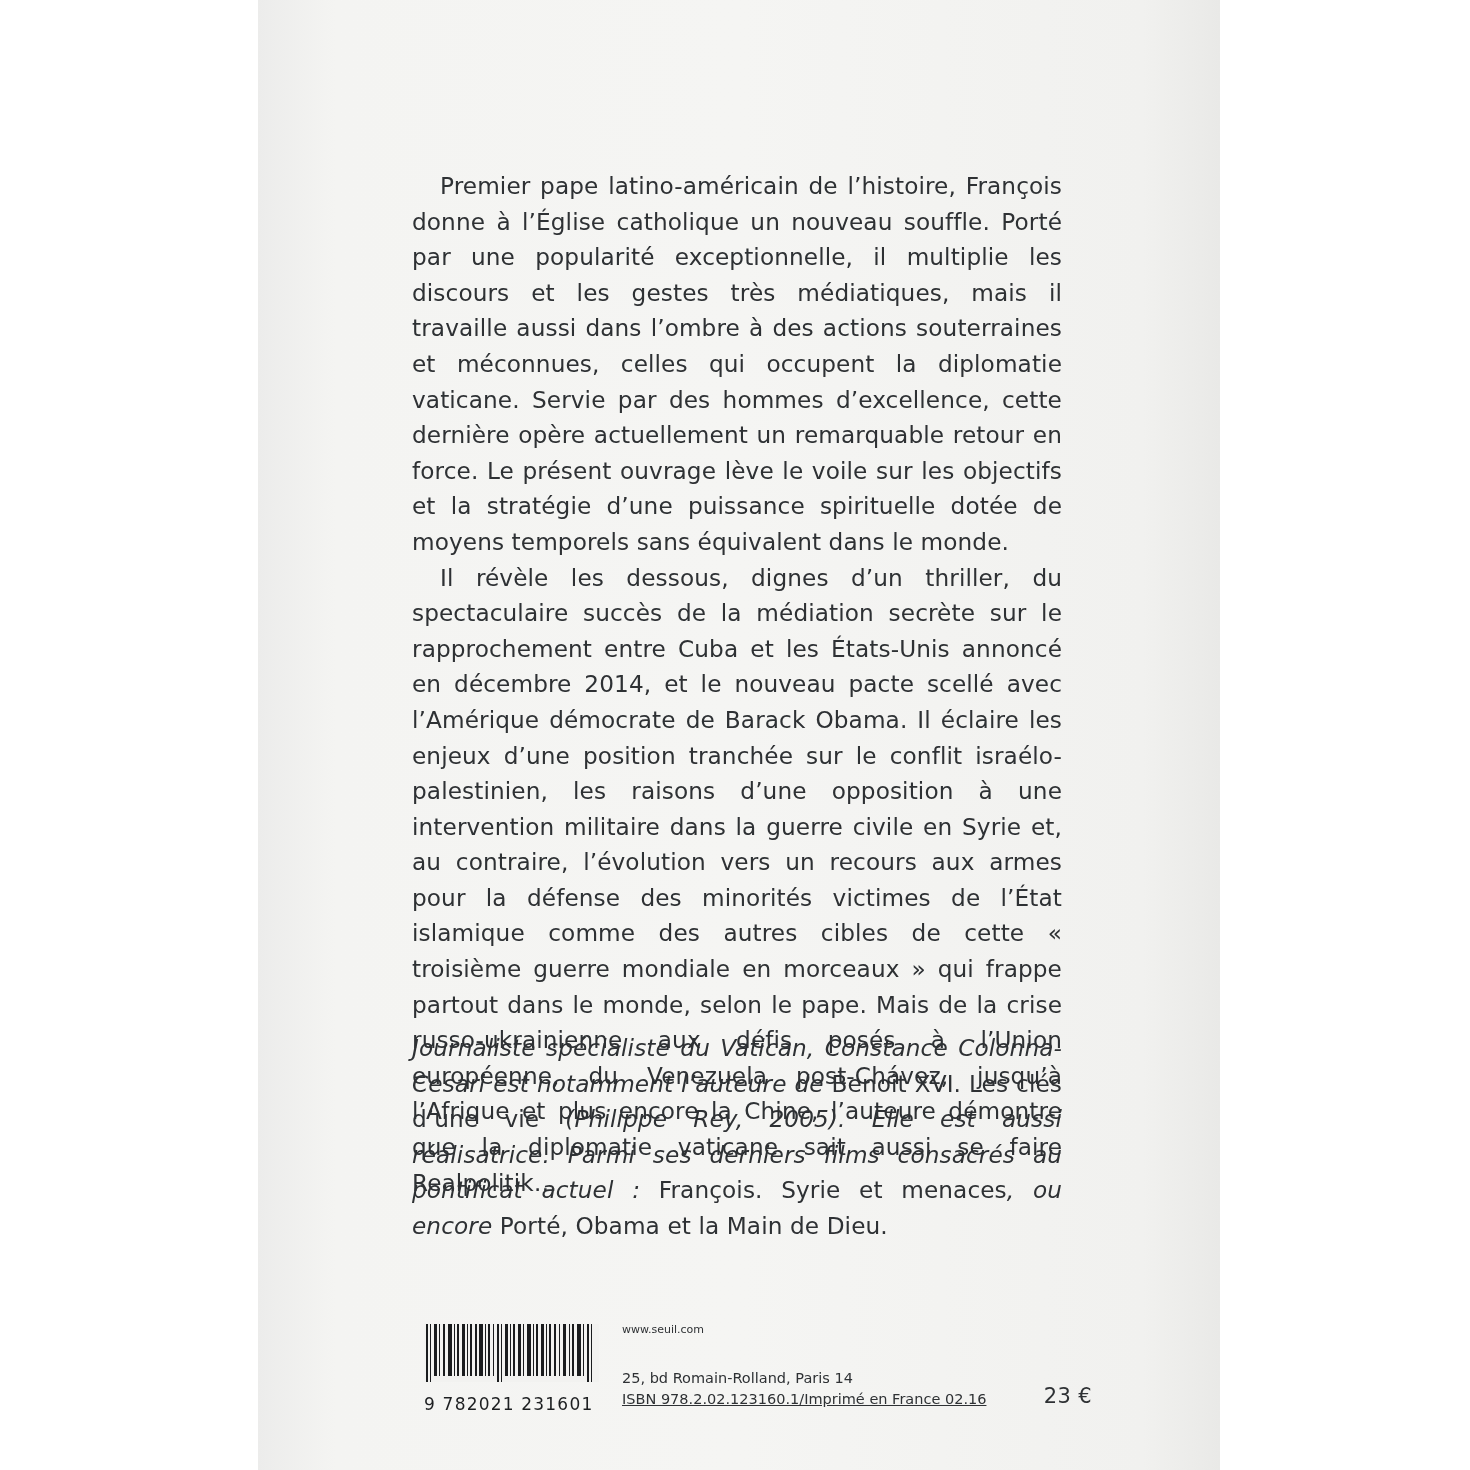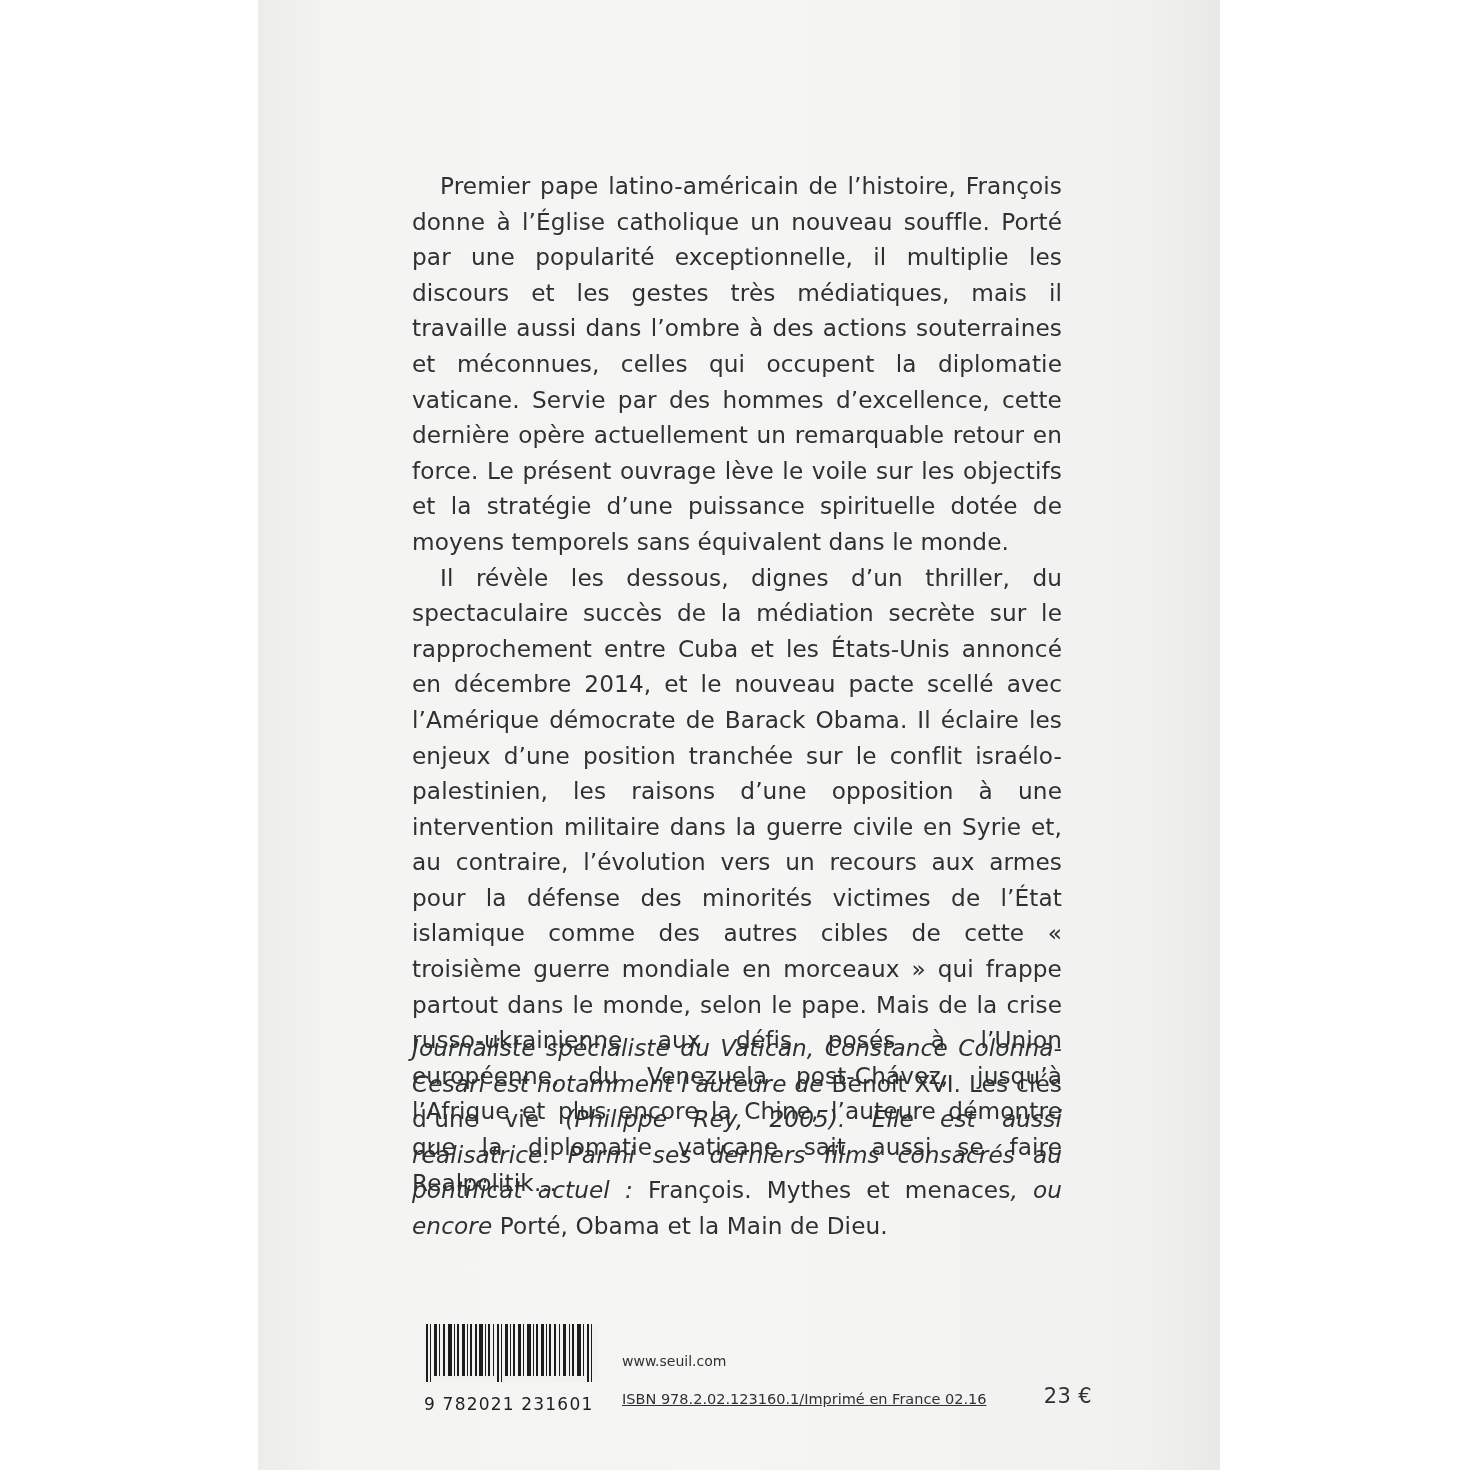--- a/index.html
+++ b/index.html
@@ -112,23 +112,23 @@
 
   .pub-block {
     position: absolute;
     left: 210px;
     bottom: 4px;
     width: 420px;
     color: #2e3134;
   }
 
   .pub-site {
-    font-size: 14px;
+    font-size: 11px;
     line-height: 20px;
-    margin-bottom: 18px;
+    margin-bottom: 28px;
   }
 
   .pub-addr {
     font-size: 14.5px;
     line-height: 21px;
   }
 
   .pub-isbn {
     font-size: 14.5px;
     line-height: 21px;
@@ -151,21 +151,21 @@
 
   <div class="cover">
     <div class="cover-inner">
 
       <div class="blurb">
         <p>Premier pape latino-américain de l’histoire, François donne à l’Église catholique un nouveau souffle. Porté par une popularité exceptionnelle, il multiplie les discours et les gestes très médiatiques, mais il travaille aussi dans l’ombre à des actions souterraines et méconnues, celles qui occupent la diplomatie vaticane. Servie par des hommes d’excellence, cette dernière opère actuellement un remarquable retour en force. Le présent ouvrage lève le voile sur les objectifs et la stratégie d’une puissance spirituelle dotée de moyens temporels sans équivalent dans le monde.</p>
         <p>Il révèle les dessous, dignes d’un thriller, du spectaculaire succès de la médiation secrète sur le rapprochement entre Cuba et les États-Unis annoncé en décembre 2014, et le nouveau pacte scellé avec l’Amérique démocrate de Barack Obama. Il éclaire les enjeux d’une position tranchée sur le conflit israélo-palestinien, les raisons d’une opposition à une intervention militaire dans la guerre civile en Syrie et, au contraire, l’évolution vers un recours aux armes pour la défense des minorités victimes de l’État islamique comme des autres cibles de cette « troisième guerre mondiale en morceaux » qui frappe partout dans le monde, selon le pape. Mais de la crise russo-ukrainienne aux défis posés à l’Union européenne, du Venezuela post-Chávez, jusqu’à l’Afrique et plus encore la Chine, l’auteure démontre que la diplomatie vaticane sait aussi se faire Realpolitik…</p>
       </div>
 
       <div class="bio">
-        <p><i>Journaliste spécialiste du Vatican, Constance Colonna-Cesari est notamment l’auteure de </i><span>Benoît XVI. Les clés d’une vie</span><i> (Philippe Rey, 2005). Elle est aussi réalisatrice. Parmi ses derniers films consacrés au pontificat actuel : </i><span>François. Mythes et menaces</span><i>, ou encore </i><span>Porté, Obama et la Main de Dieu.</span></p>
+        <p><i>Journaliste spécialiste du Vatican, Constance Colonna-Cesari est notamment l’auteure de </i><span>Benoît XVI. Les clés d’une vie</span><i> (Philippe Rey, 2005). Elle est aussi réalisatrice. Parmi ses derniers films consacrés au pontificat actuel : </i><span>François. Syrie et menaces</span><i>, ou encore </i><span>Porté, Obama et la Main de Dieu.</span></p>
       </div>
 
       <div class="footer">
 
         <div class="barcode-block">
           <svg class="barcode" viewBox="0 0 175 58" preserveAspectRatio="none">
             <rect x="0" y="0" width="175" height="58" fill="#f2f2f0"></rect>
             <g fill="#1a1c1e">
               <rect x="2" y="0" width="2" height="58"></rect>
               <rect x="6" y="0" width="1" height="58"></rect>
@@ -205,20 +205,21 @@
               <rect x="159" y="0" width="1" height="52"></rect>
               <rect x="163" y="0" width="2" height="58"></rect>
               <rect x="167" y="0" width="1" height="58"></rect>
             </g>
           </svg>
           <div class="barcode-number">9 782021 231601</div>
         </div>
 
         <div class="pub-block">
           <div class="pub-site">www.seuil.com</div>
+          <div class="pub-addr">25, bd Romain-Rolland, Paris 14</div>
           <div class="pub-isbn">ISBN 978.2.02.123160.1/Imprimé en France 02.16</div>
         </div>
 
         <div class="price">23 €</div>
 
       </div>
 
     </div>
   </div>
 

